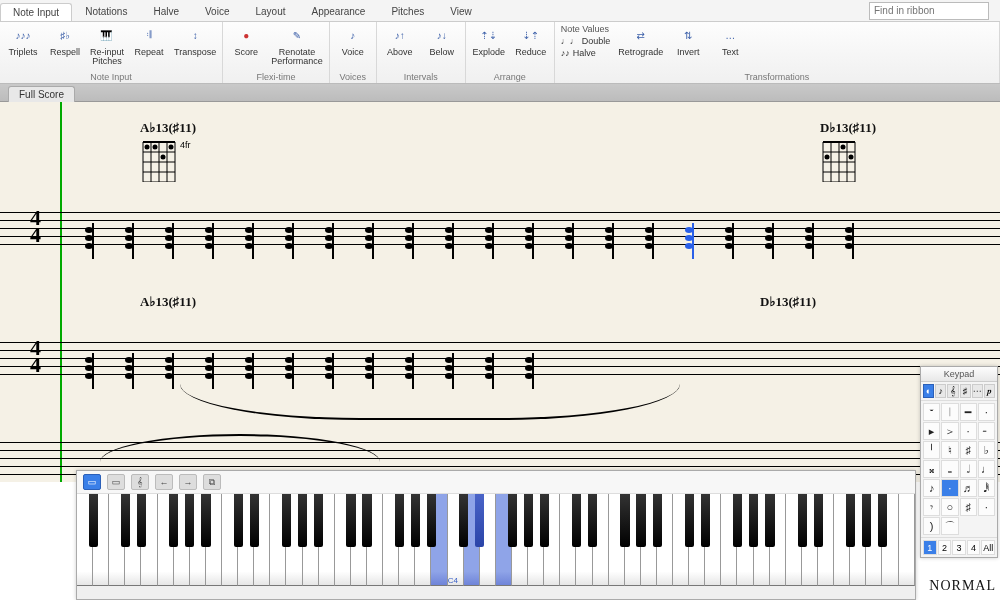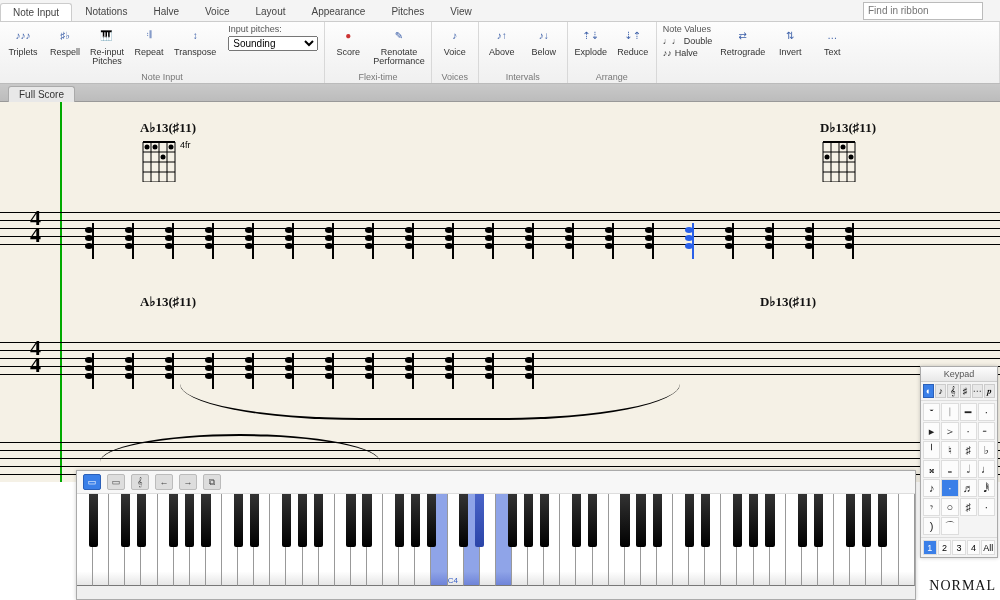--- a/index.html
+++ b/index.html
@@ -2,21 +2,21 @@
 <html><head>
 <meta charset="utf-8">
 <style>
 * { box-sizing: border-box; margin: 0; padding: 0; }
 body { font-family: "Lucida Grande", Arial, sans-serif; font-size: 10px; background: #fff; width: 1000px; height: 600px; overflow: hidden; position: relative; }
 
 
 .tabstrip { display: flex; align-items: center; height: 22px; background: #f4f4f4; border-bottom: 1px solid #ccc; }
 .tab { padding: 3px 12px; color: #444; cursor: pointer; border: 1px solid transparent; border-bottom: none; }
 .tab.active { background: #fff; border-color: #ccc; border-top-left-radius: 3px; border-top-right-radius: 3px; position: relative; top: 1px; }
-.ribbon-search { margin-left: auto; margin-right: 17px; }
+.ribbon-search { margin-left: auto; margin-right: 11px; }
 .ribbon-search input { width: 120px; height: 18px; font-size: 10px; padding: 1px 4px; border: 1px solid #bbb; }
 
 
 .ribbon { display: flex; height: 62px; background: linear-gradient(#fdfdfd,#f0f0f0); border-bottom: 1px solid #bbb; }
 .ribbon-group { display: flex; flex-direction: column; border-right: 1px solid #d8d8d8; padding: 2px 6px 1px 6px; }
 .ribbon-group-items { display: flex; align-items: flex-start; gap: 8px; flex: 1; }
 .ribbon-group-label { text-align: center; color: #777; font-size: 9px; padding-top: 1px; }
 .rb-btn { display: flex; flex-direction: column; align-items: center; gap: 2px; min-width: 34px; text-align: center; cursor: pointer; }
 .rb-btn .rb-ic { width: 22px; height: 22px; display: flex; align-items: center; justify-content: center; color: #3a5ea8; }
 .rb-btn .rb-lbl { font-size: 9px; color: #333; line-height: 1.05; }
@@ -114,26 +114,20 @@
 Pitches</div>
       </div>
       <div class="rb-btn">
         <div class="rb-ic">𝄇</div>
         <div class="rb-lbl">Repeat</div>
       </div>
       <div class="rb-btn">
         <div class="rb-ic">↕</div>
         <div class="rb-lbl">Transpose</div>
       </div>
-      <div class="rb-select" style="margin-left:4px">
-        <div class="rb-select-label">Input pitches:</div>
-        <select>
-          <option>Sounding</option>
-        </select>
-      </div>
     </div>
     <div class="ribbon-group-label">Note Input</div>
   </div>
 
   <div class="ribbon-group">
     <div class="ribbon-group-items">
       <div class="rb-btn">
         <div class="rb-ic" style="color:#c33">●</div>
         <div class="rb-lbl">Score</div>
       </div>
@@ -203,20 +197,21 @@
       </div>
       <div class="rb-btn">
         <div class="rb-ic">⇅</div>
         <div class="rb-lbl">Invert</div>
       </div>
       <div class="rb-btn">
         <div class="rb-ic">…</div>
         <div class="rb-lbl">Text</div>
       </div>
     </div>
+    <div class="ribbon-group-label">Transformations</div>
   </div>
 </div>
 
 <div class="docbar">
   <span class="tabspan">Full Score</span>
 </div>
 
 <div class="score">
   <div class="playline"></div>
 

